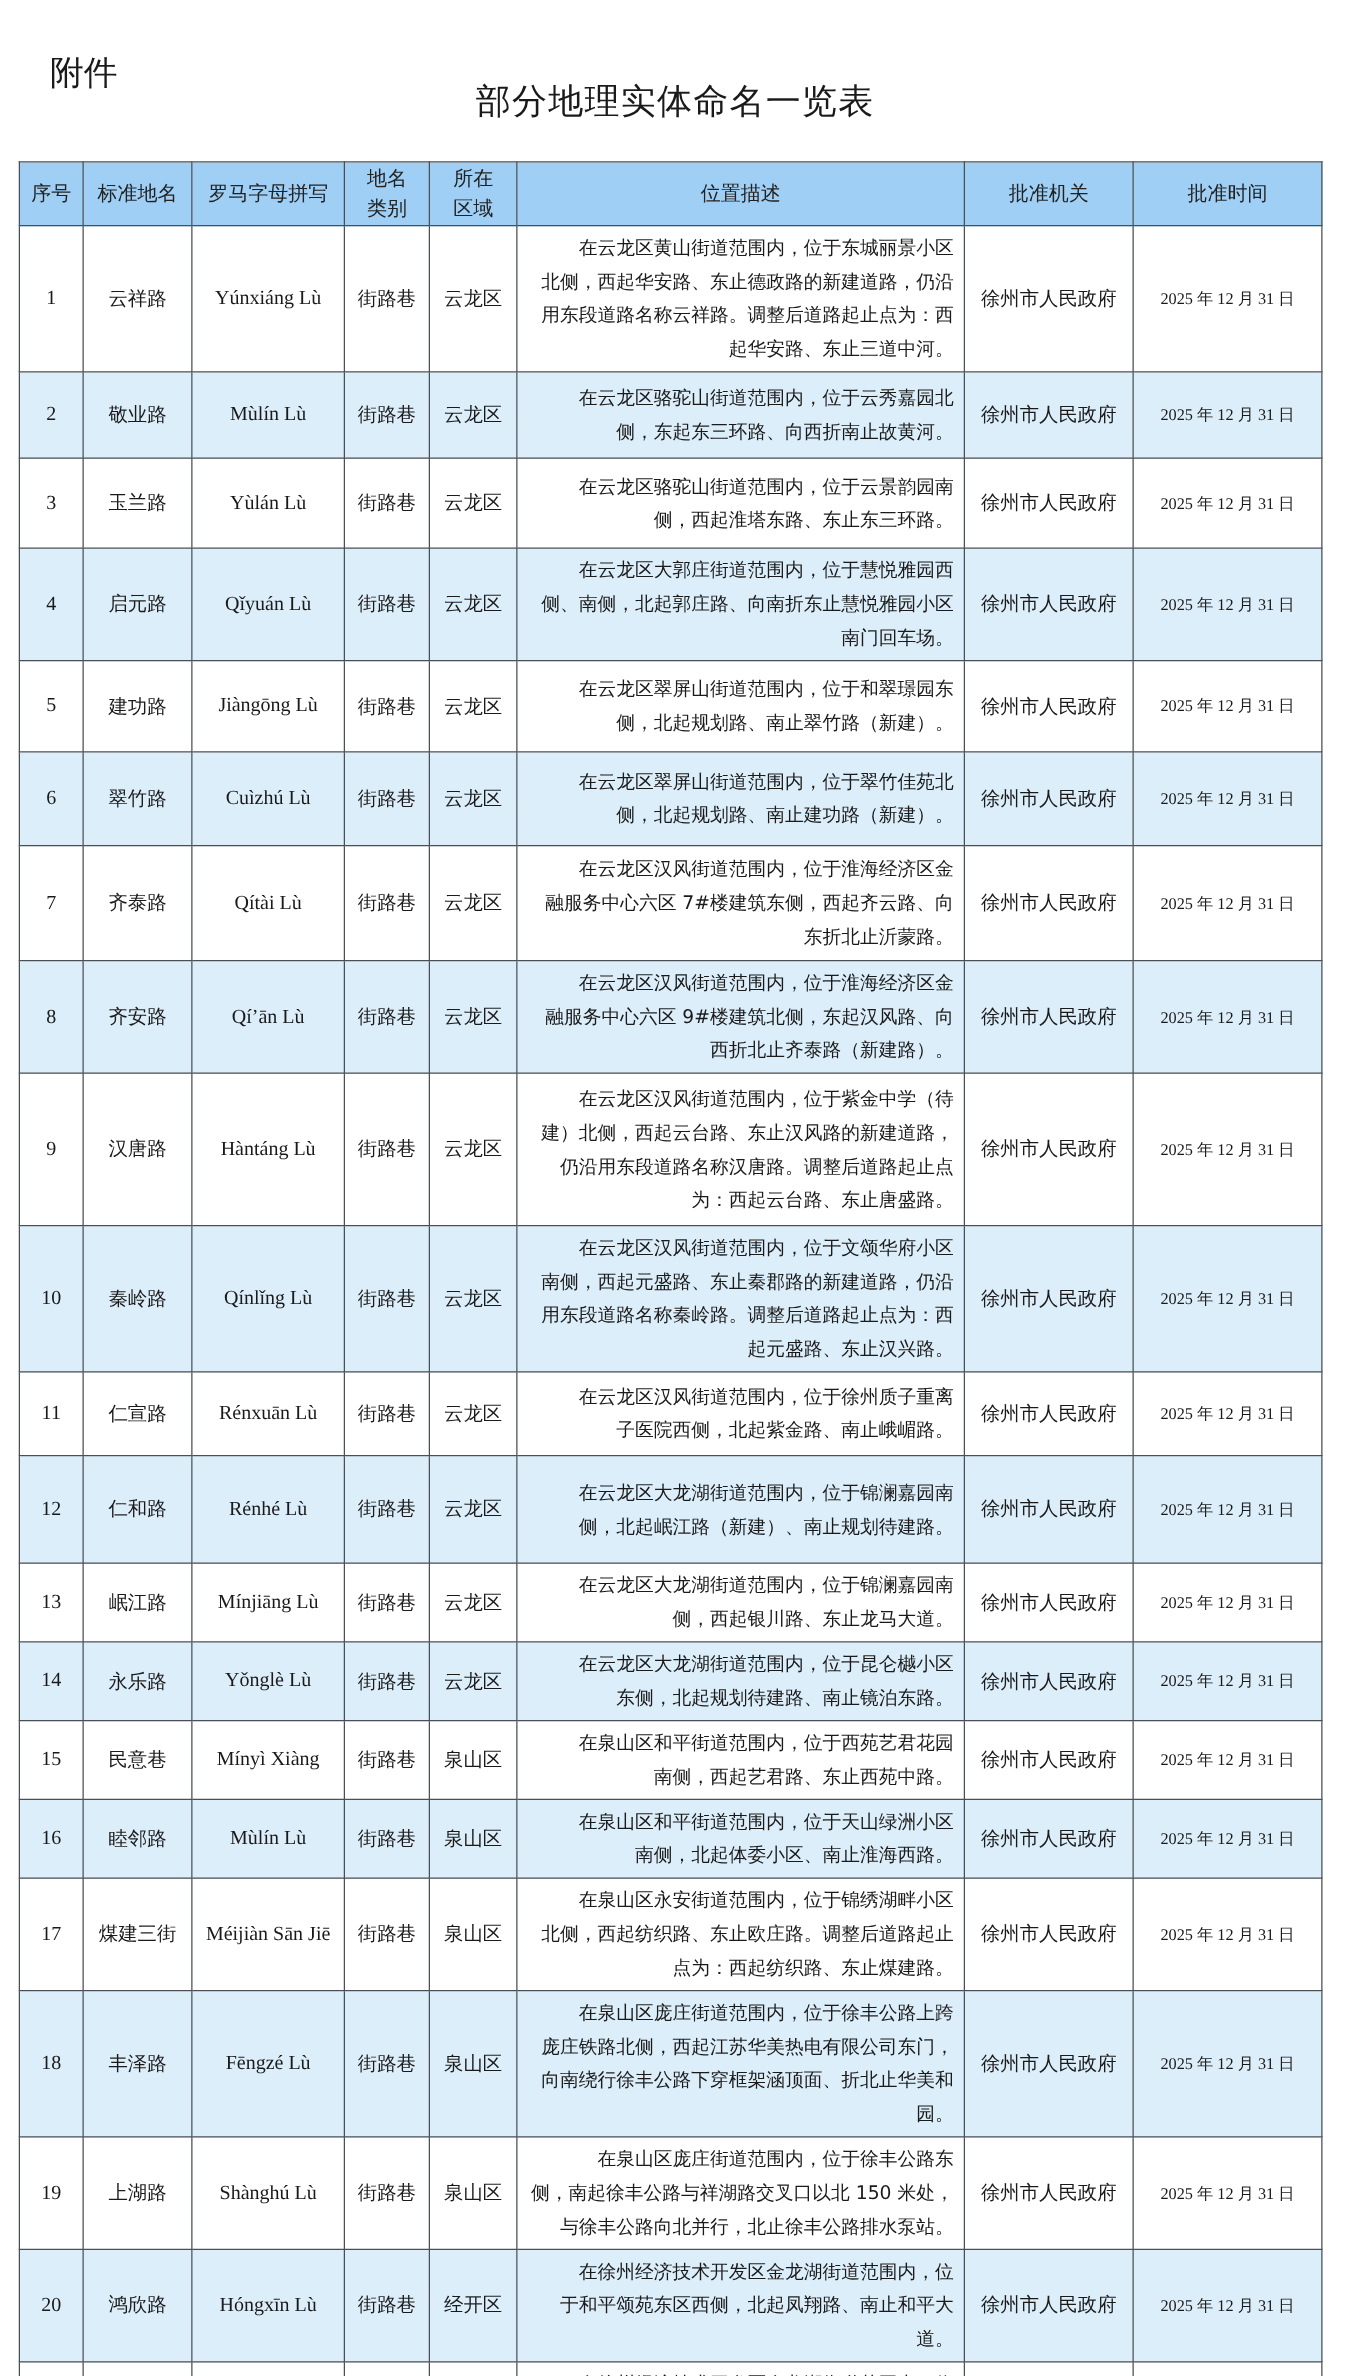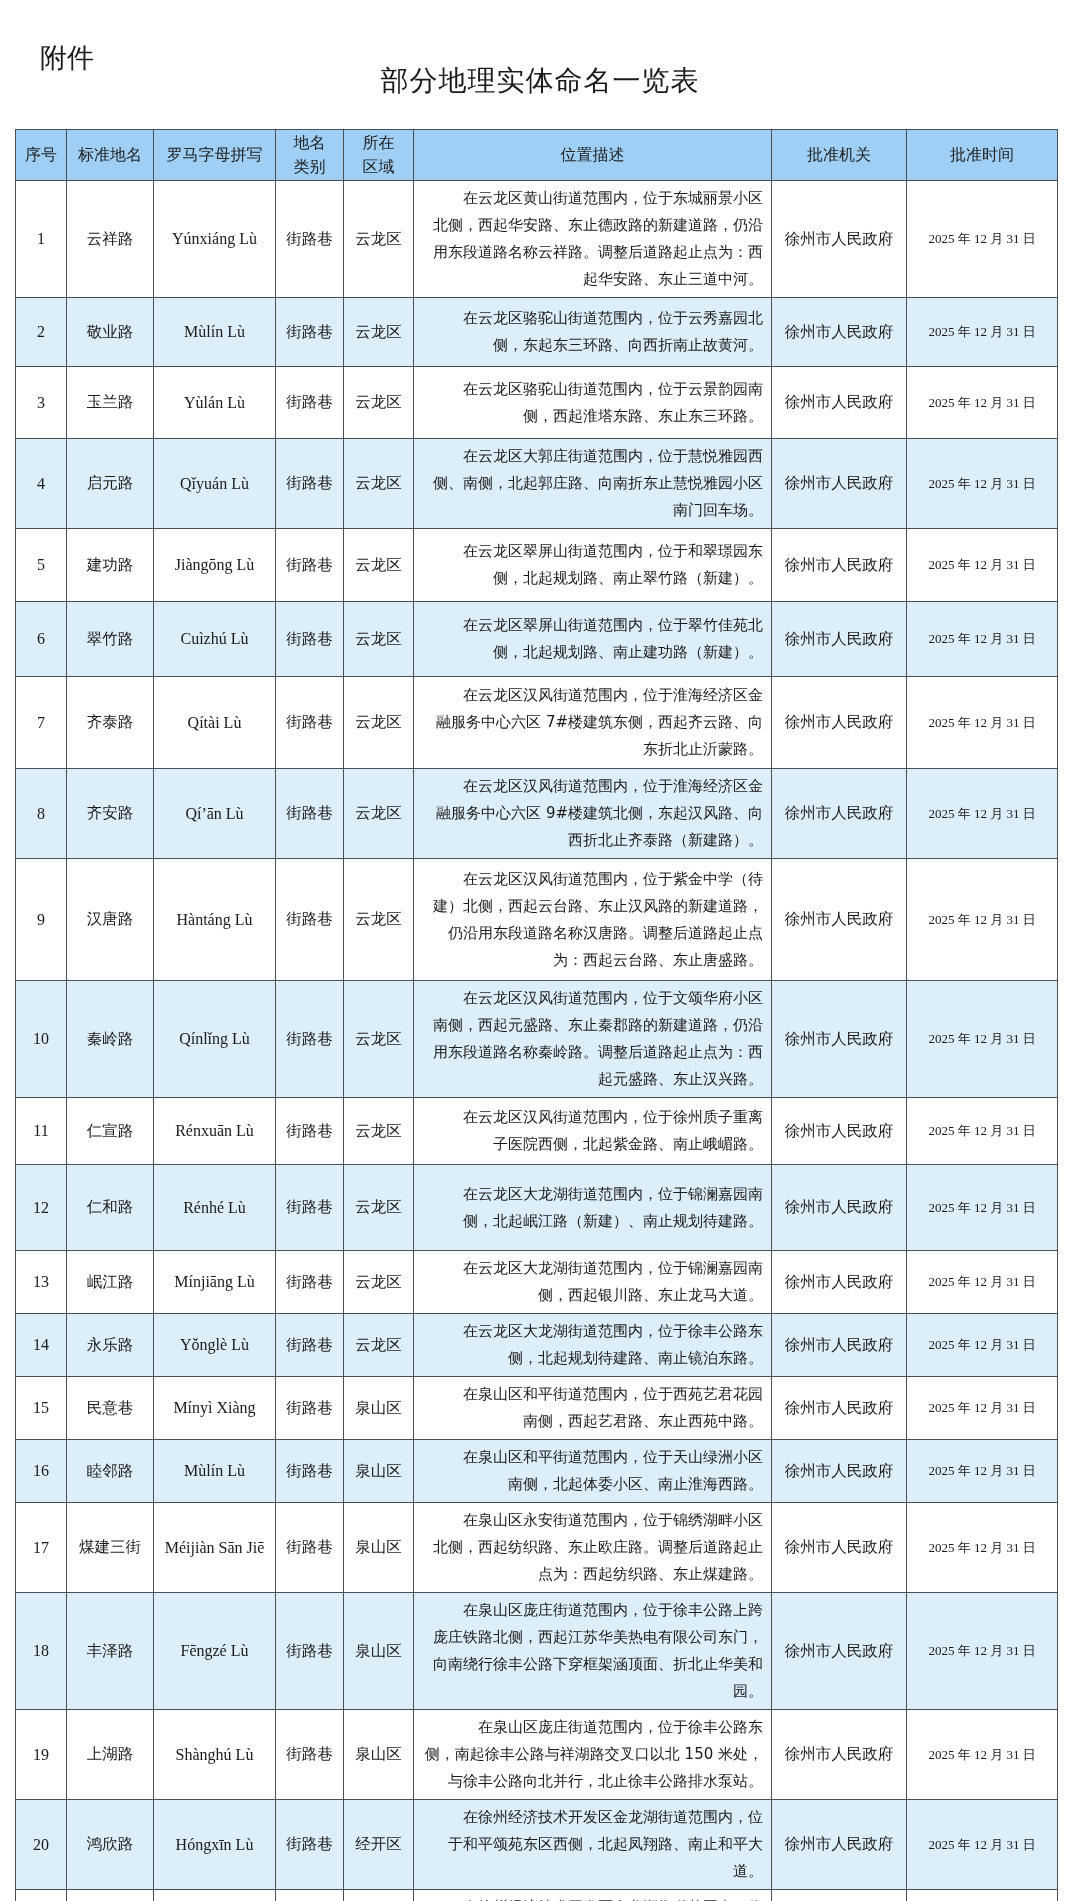--- a/index.html
+++ b/index.html
@@ -206,21 +206,21 @@
         <td>徐州市人民政府</td>
         <td class="date">2025 年 12 月 31 日</td>
       </tr>
       <tr class="alt" style="height: 58px; margin-left: 48px;">
         <td class="serif">14</td>
         <td>永乐路</td>
         <td class="serif">Yǒnglè Lù</td>
         <td>街路巷</td>
         <td>云龙区</td>
         <td class="desc">
-          <span>在云龙区大龙湖街道范围内，位于徐丰公路东侧，北起规划待建路、南止镜泊东路。</span>
+          <span>在云龙区大龙湖街道范围内，位于昆仑樾小区东侧，北起规划待建路、南止镜泊东路。</span>
         </td>
         <td>徐州市人民政府</td>
         <td class="date">2025 年 12 月 31 日</td>
       </tr>
       <tr style="height: 56px;">
         <td class="serif">15</td>
         <td>民意巷</td>
         <td class="serif">Mínyì Xiàng</td>
         <td>街路巷</td>
         <td>泉山区</td>

